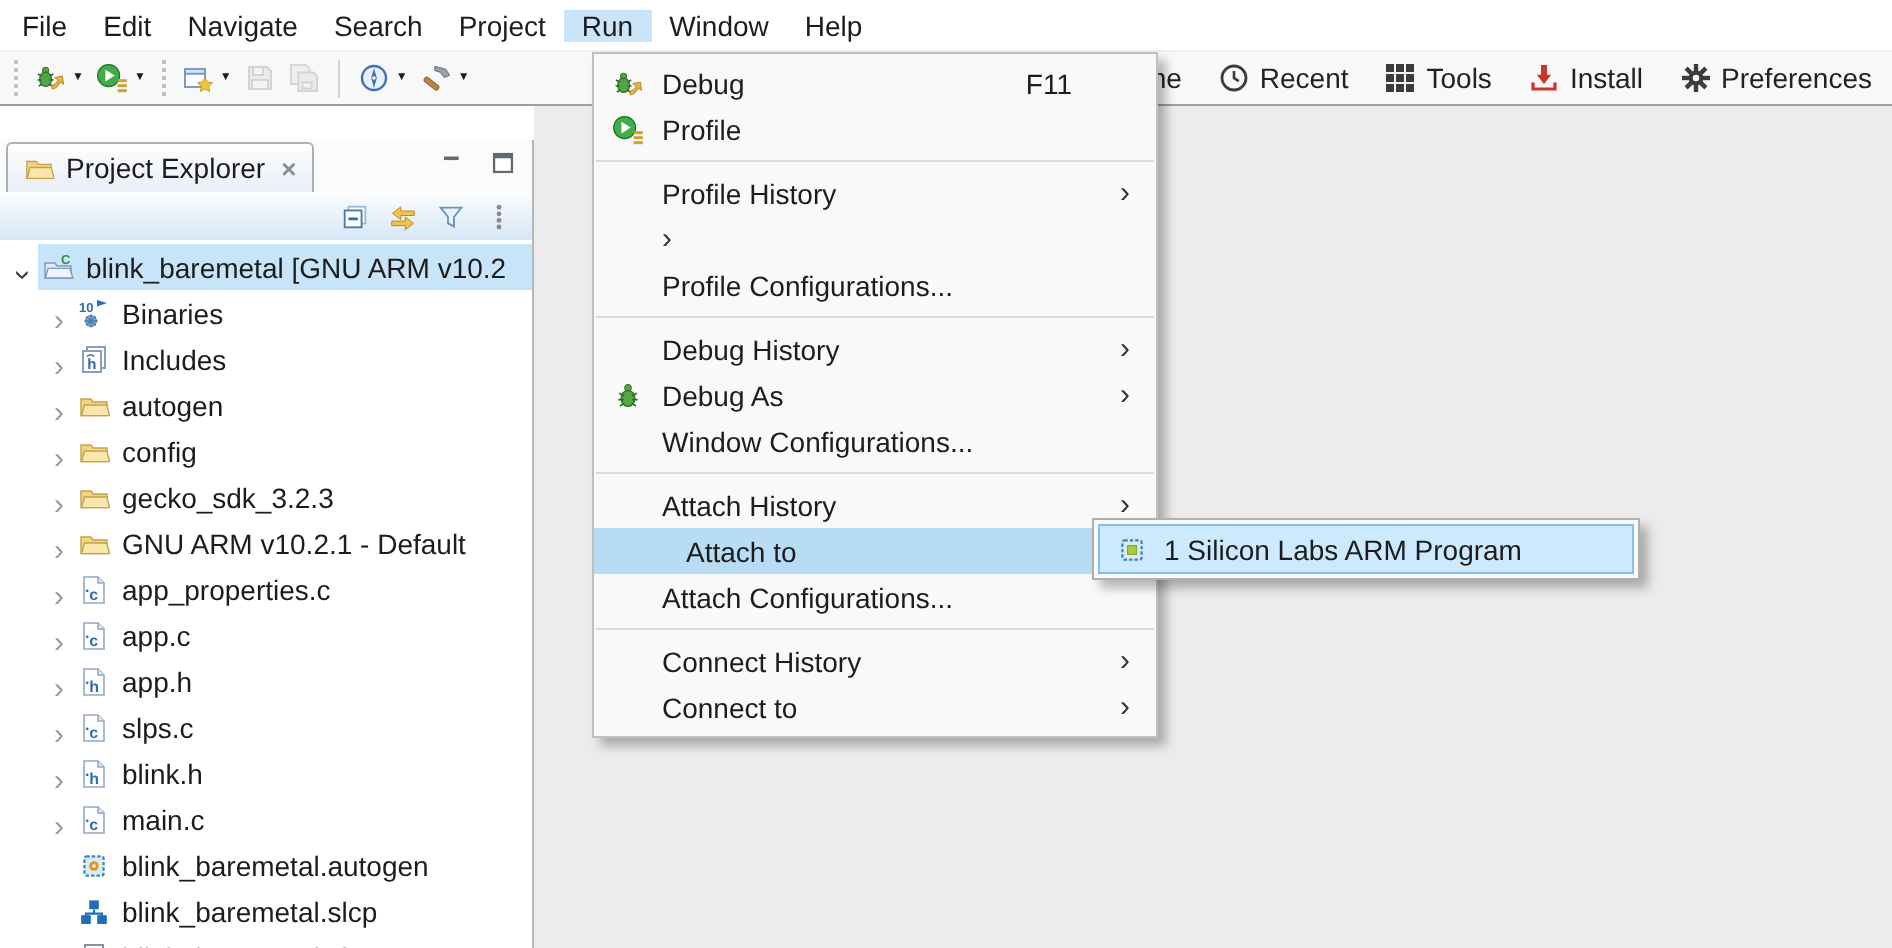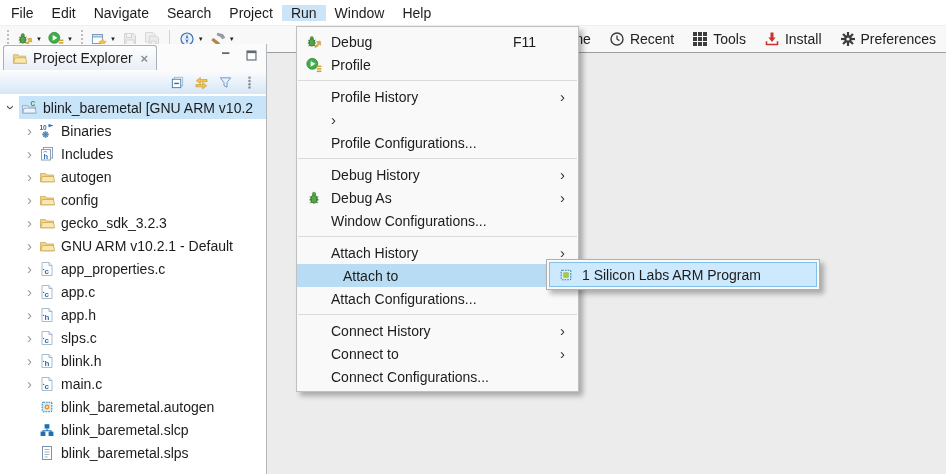--- a/index.html
+++ b/index.html
@@ -21,37 +21,37 @@
   .caret{font-size:6px;margin-left:3px;color:#1c1c1c;}
   .tb-sep{width:1px;height:19px;background:#d2d2d2;margin:0 6px;flex:none;}
   .tb-grip{width:4px;height:18px;margin:0 4px;flex:none;
            background-image:radial-gradient(circle,#bdbdbd 1px,transparent 1.2px);
            background-size:4px 4px;background-position:center;}
   .tb-right{margin-left:auto;display:flex;align-items:center;gap:18px;padding-right:8px;}
   .tb-link{display:flex;align-items:center;gap:5px;}
   .tb-lbl{color:#222;}
 
   
-  .panel{position:absolute;top:44px;left:0;width:266px;bottom:0;background:#fff;
+  .panel{position:absolute;top:70px;left:0;width:266px;bottom:0;background:#fff;
          border-right:1px solid #b2b7bc;display:flex;flex-direction:column;overflow:hidden;}
   .tabbar{height:26px;display:flex;align-items:flex-end;background:#fbfbfb;padding-left:3px;position:relative;flex:none;}
   .vtab{display:flex;align-items:center;gap:6px;height:24px;padding:0 8px;
         background:linear-gradient(#fefefe,#e8eef6);border:1px solid #a9b2ba;border-bottom:none;
         border-radius:3px 3px 0 0;}
   .vtab .ticn svg{width:15px;height:15px;display:block;}
   .tclose{color:#8a8f94;font-weight:bold;font-size:13px;margin-left:2px;}
   .winicons{position:absolute;right:8px;top:5px;display:flex;gap:12px;align-items:center;}
   .winicons span svg{width:13px;height:13px;display:block;}
   .viewbar{height:24px;background:linear-gradient(#fdfdfe,#d6e6f6);display:flex;align-items:center;
            justify-content:flex-end;gap:9px;padding-right:9px;flex:none;}
   .eic svg{width:15px;height:15px;display:block;}
 
   
   .tree{flex:1;padding-top:2px;overflow:hidden;}
-  .trow{height:23px;display:flex;align-items:center;white-space:nowrap;}
+  .trow{height:23px;display:flex;align-items:flex-end;white-space:nowrap;}
   .chev{width:15px;margin-left:4px;color:#9a9a9a;font-size:15px;line-height:1;text-align:center;flex:none;}
   .chev.exp{color:#3c3c3c;transform:rotate(90deg);}
   .chev.none{visibility:hidden;}
   .lvl1 .chev{margin-left:22px;}
   .tsel{display:flex;align-items:center;gap:6px;flex:1;height:100%;padding-left:2px;}
   .tsel.sel{background:#c8e4f9;}
   .ticon svg{width:16px;height:16px;display:block;flex:none;}
 
   
   .runmenu{position:absolute;left:272px;top:26px;width:281px;background:#f9f9f9;
@@ -585,25 +585,20 @@
       <div class="mi">
         <span class="mic"></span>
         <span class="mlbl">Connect History</span>
         <span class="msub">›</span>
       </div>
       <div class="mi">
         <span class="mic"></span>
         <span class="mlbl">Connect to</span>
         <span class="msub">›</span>
       </div>
-      <div class="mi">
-        <span class="mic"></span>
-        <span class="mlbl">Connect Configurations...</span>
-        <span class="msub"></span>
-      </div>
     </div>
 
   <div class="submenu" id="submenu">
       <div class="smi hl">
         <span class="smic">
           <svg viewBox="0 0 16 16">
             <rect x="3.2" y="3.2" width="9.6" height="9.6" rx="1" fill="#d9ecf6" stroke="#3a87ad" stroke-width="1.1" stroke-dasharray="1.7 1"></rect>
             <rect x="5.8" y="5.8" width="4.4" height="4.4" fill="#a6ce39" stroke="#7ba32a" stroke-width=".5"></rect>
           </svg>
         </span>

